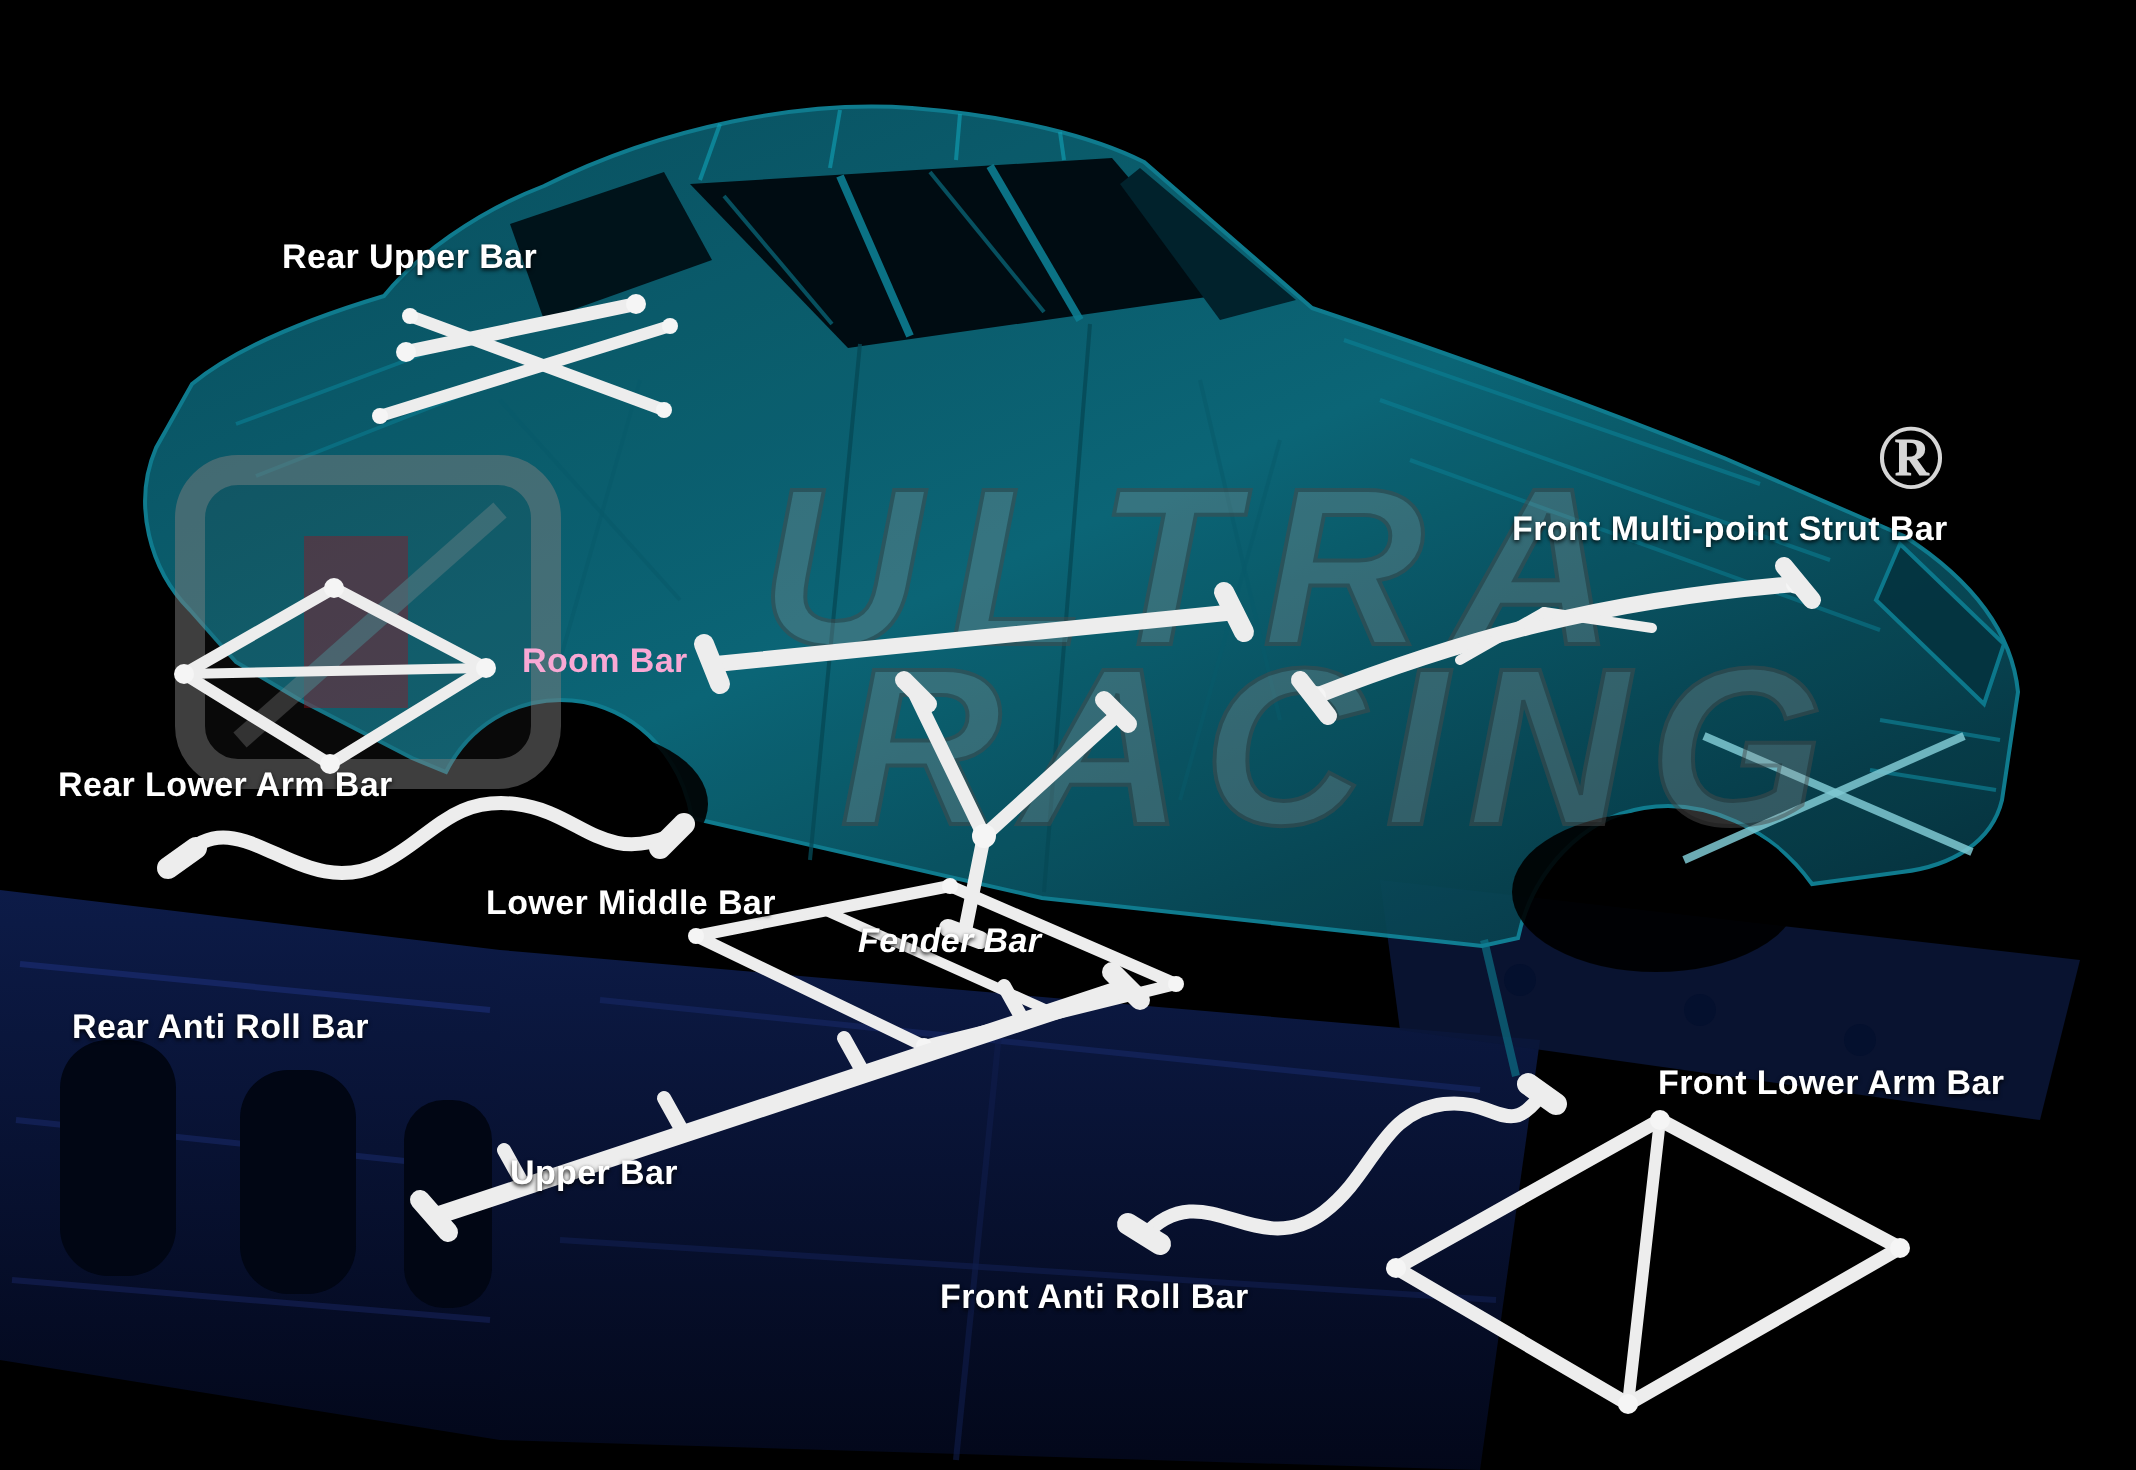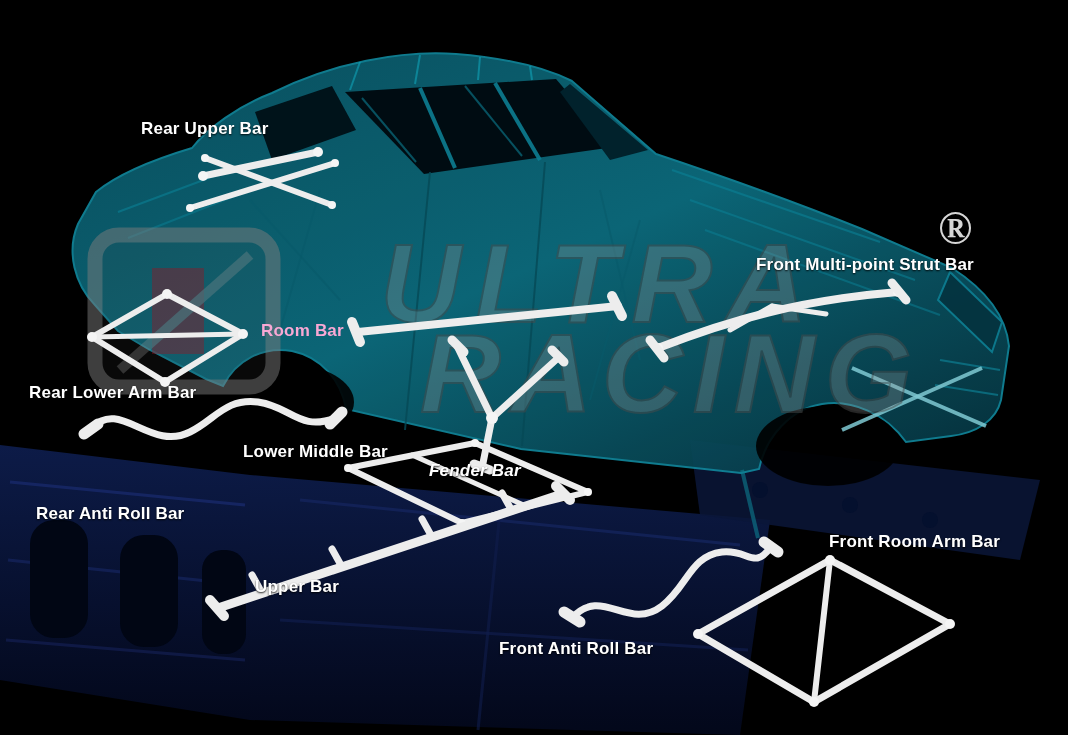--- a/index.html
+++ b/index.html
@@ -21,21 +21,21 @@
   }
   .lbl-rear-upper      { left:122px; top:119px;margin-left:19px; }
   .lbl-rear-multi      { left:93px;  top:220px; }
   .lbl-front-multi     { left:756px; top:255px; }
   .lbl-room            { left:261px; top:321px; }
   .lbl-rear-lower-arm  { left:29px;  top:383px; }
   .lbl-lower-middle    { left:243px; top:427px;margin-top:15px; }
   .lbl-rear-anti-roll  { left:36px;  top:504px; }
   .lbl-fender          { left:429px; top:461px;font-style:italic; }
   .lbl-side            { left:255px; top:577px; }
-  .lbl-front-anti-roll { left:499px; top:639px; }
+  .lbl-front-anti-roll { left:470px; top:639px; }
   .lbl-front-lower-arm { left:829px; top:532px; }
 </style>
 </head>
 <body>
 
 <div class="stage">
 
   <svg width="1068" height="735" viewBox="0 0 1068 735">
     <defs>
       <linearGradient id="carBody" x1="0" y1="0" x2="1" y2="1">
@@ -223,15 +223,15 @@
 
   <div class="label lbl-rear-upper">Rear Upper Bar</div>
   <div class="label lbl-front-multi">Front Multi-point Strut Bar</div>
   <div class="label room lbl-room">Room Bar</div>
   <div class="label lbl-rear-lower-arm">Rear Lower Arm Bar</div>
   <div class="label lbl-lower-middle">Lower Middle Bar</div>
   <div class="label lbl-rear-anti-roll">Rear Anti Roll Bar</div>
   <div class="label lbl-fender">Fender Bar</div>
   <div class="label lbl-side">Upper Bar</div>
   <div class="label lbl-front-anti-roll">Front Anti Roll Bar</div>
-  <div class="label lbl-front-lower-arm">Front Room Arm Bar</div>
+  <div class="label lbl-front-lower-arm">Front Lower Arm Bar</div>
   <div class="regmark">®</div>
 </div>
 
 </body></html>

